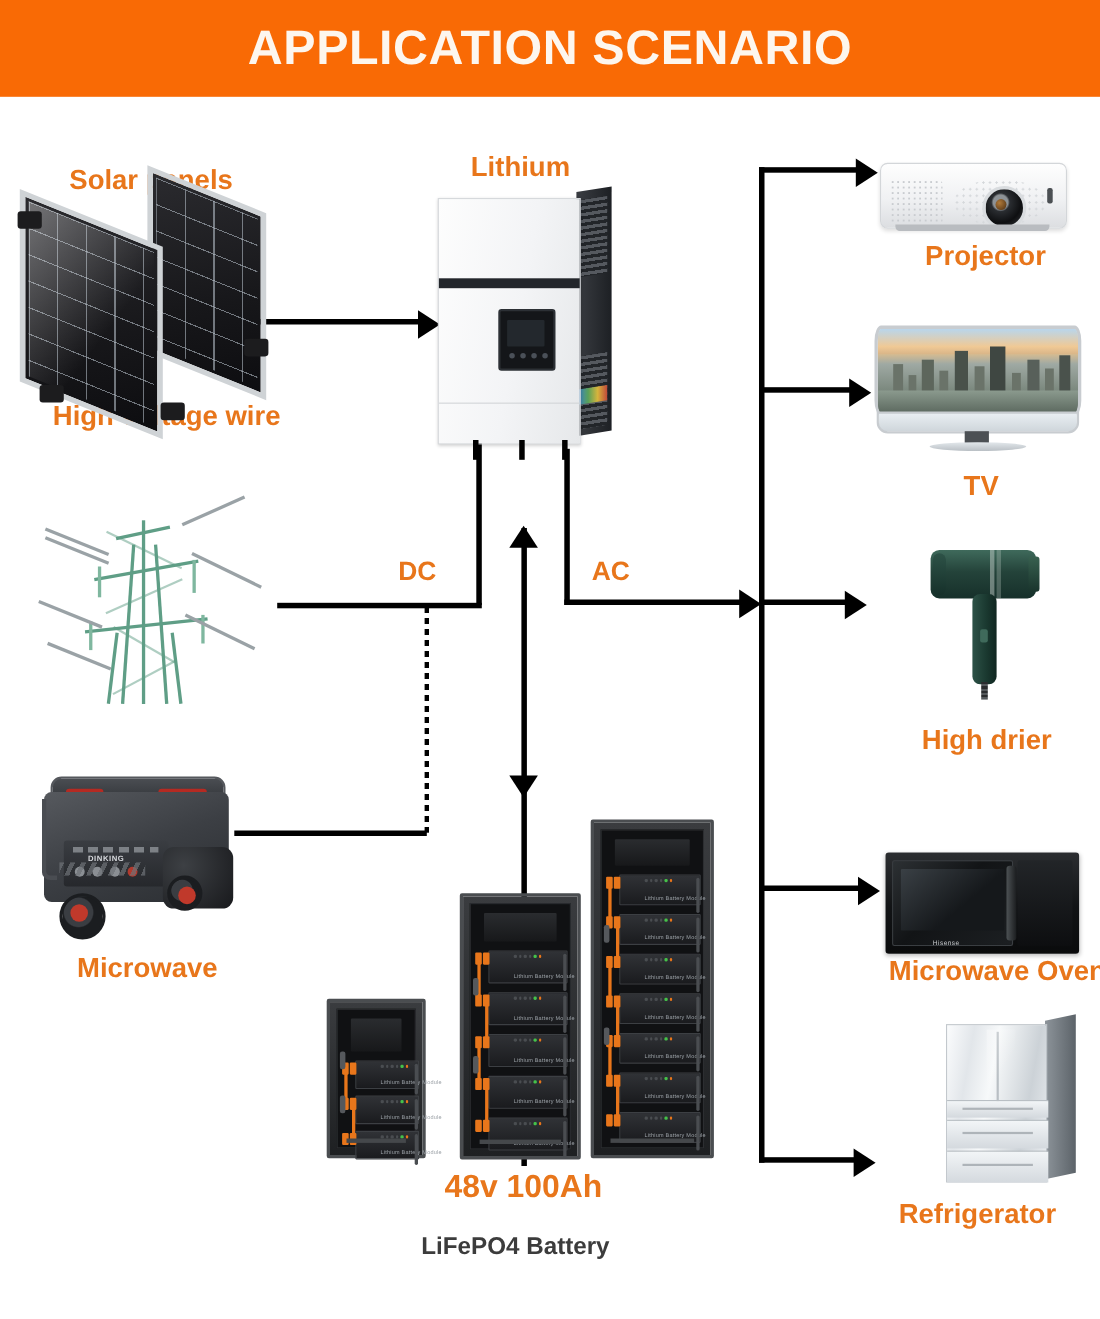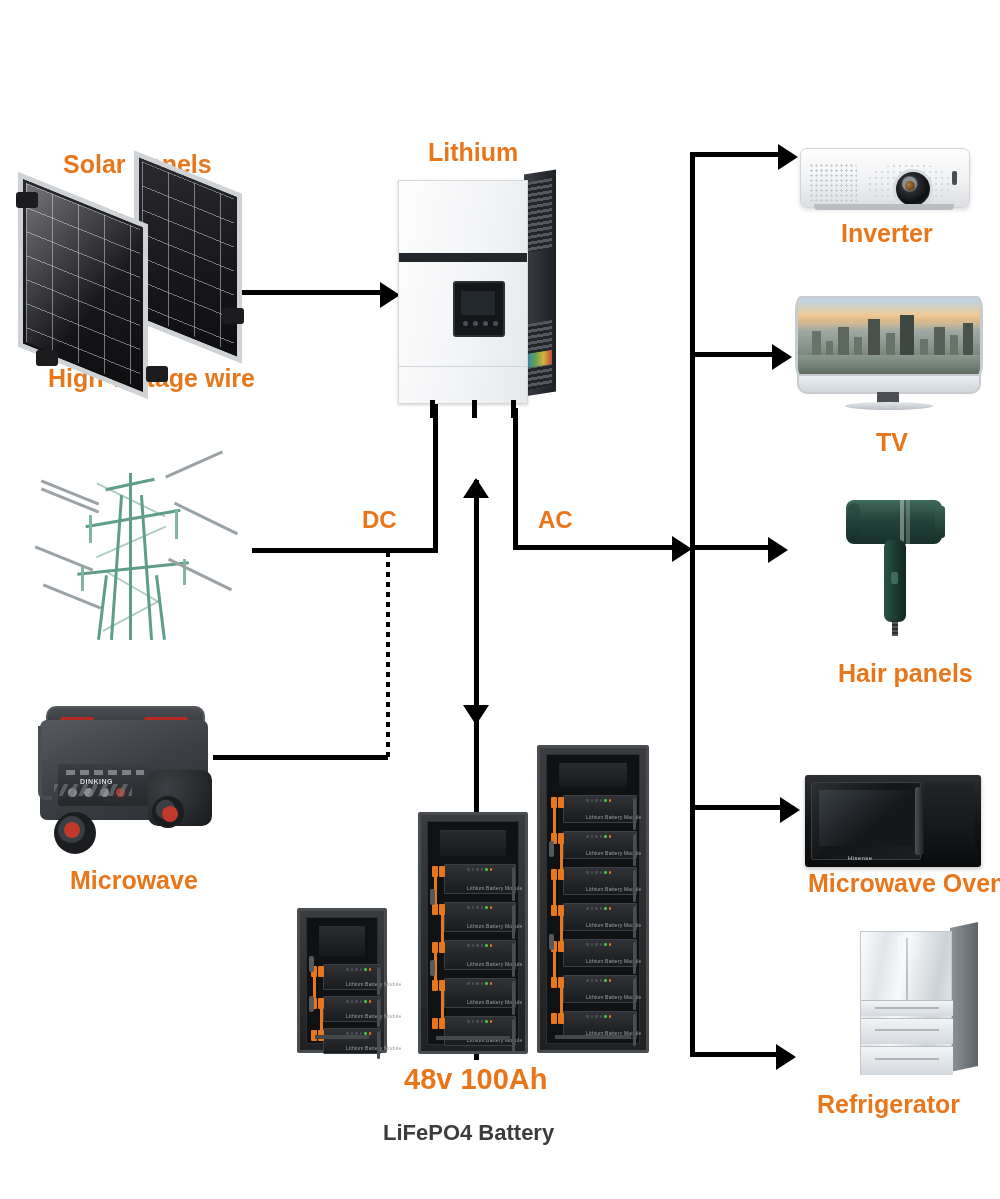--- a/index.html
+++ b/index.html
@@ -175,30 +175,33 @@
   .fr-h{position:absolute;left:14px;width:64px;height:2px;background:#aeb4b9;}
 
   
   .glare{position:absolute;background:linear-gradient(120deg,rgba(255,255,255,.35),transparent 60%);}
 </style>
 </head>
 <body>
 
 <div id="stage">
 
+  <div class="header">
+    <div class="title">APPLICATION SCENARIO</div>
+  </div>
 
   <div class="lbl" style="left:63px;top:152px;font-size:25px;">Solar panels</div>
   <div class="lbl" style="left:48px;top:366px;font-size:25px;">High voltage wire</div>
   <div class="lbl" style="left:70px;top:868px;font-size:25px;">Microwave</div>
   <div class="lbl" style="left:428px;top:140px;font-size:25px;">Lithium</div>
   <div class="lbl" style="left:362px;top:508px;font-size:24px;">DC</div>
   <div class="lbl" style="left:538px;top:508px;font-size:24px;">AC</div>
-  <div class="lbl" style="left:841px;top:221px;font-size:25px;">Inverter</div>
+  <div class="lbl" style="left:841px;top:221px;font-size:25px;">Projector</div>
   <div class="lbl" style="left:876px;top:430px;font-size:25px;">TV</div>
-  <div class="lbl" style="left:838px;top:661px;font-size:25px;">Hair panels</div>
+  <div class="lbl" style="left:838px;top:661px;font-size:25px;">High drier</div>
   <div class="lbl" style="left:808px;top:871px;font-size:25px;">Microwave Oven</div>
   <div class="lbl" style="left:817px;top:1092px;font-size:25px;">Refrigerator</div>
   <div class="lbl" style="left:404px;top:1065px;font-size:29px;">48v 100Ah</div>
   <div class="lbl dark" style="left:383px;top:1122px;font-size:22px;">LiFePO4 Battery</div>
 
   <div class="wire h" style="left:203px;top:290px;width:180px;"></div>
   <div class="arrow right" style="left:380px;top:282px;"></div>
 
   <div class="wire h" style="left:252px;top:548px;width:186px;"></div>
   <div class="wire v" style="left:433px;top:290px;height:260px;"></div>

